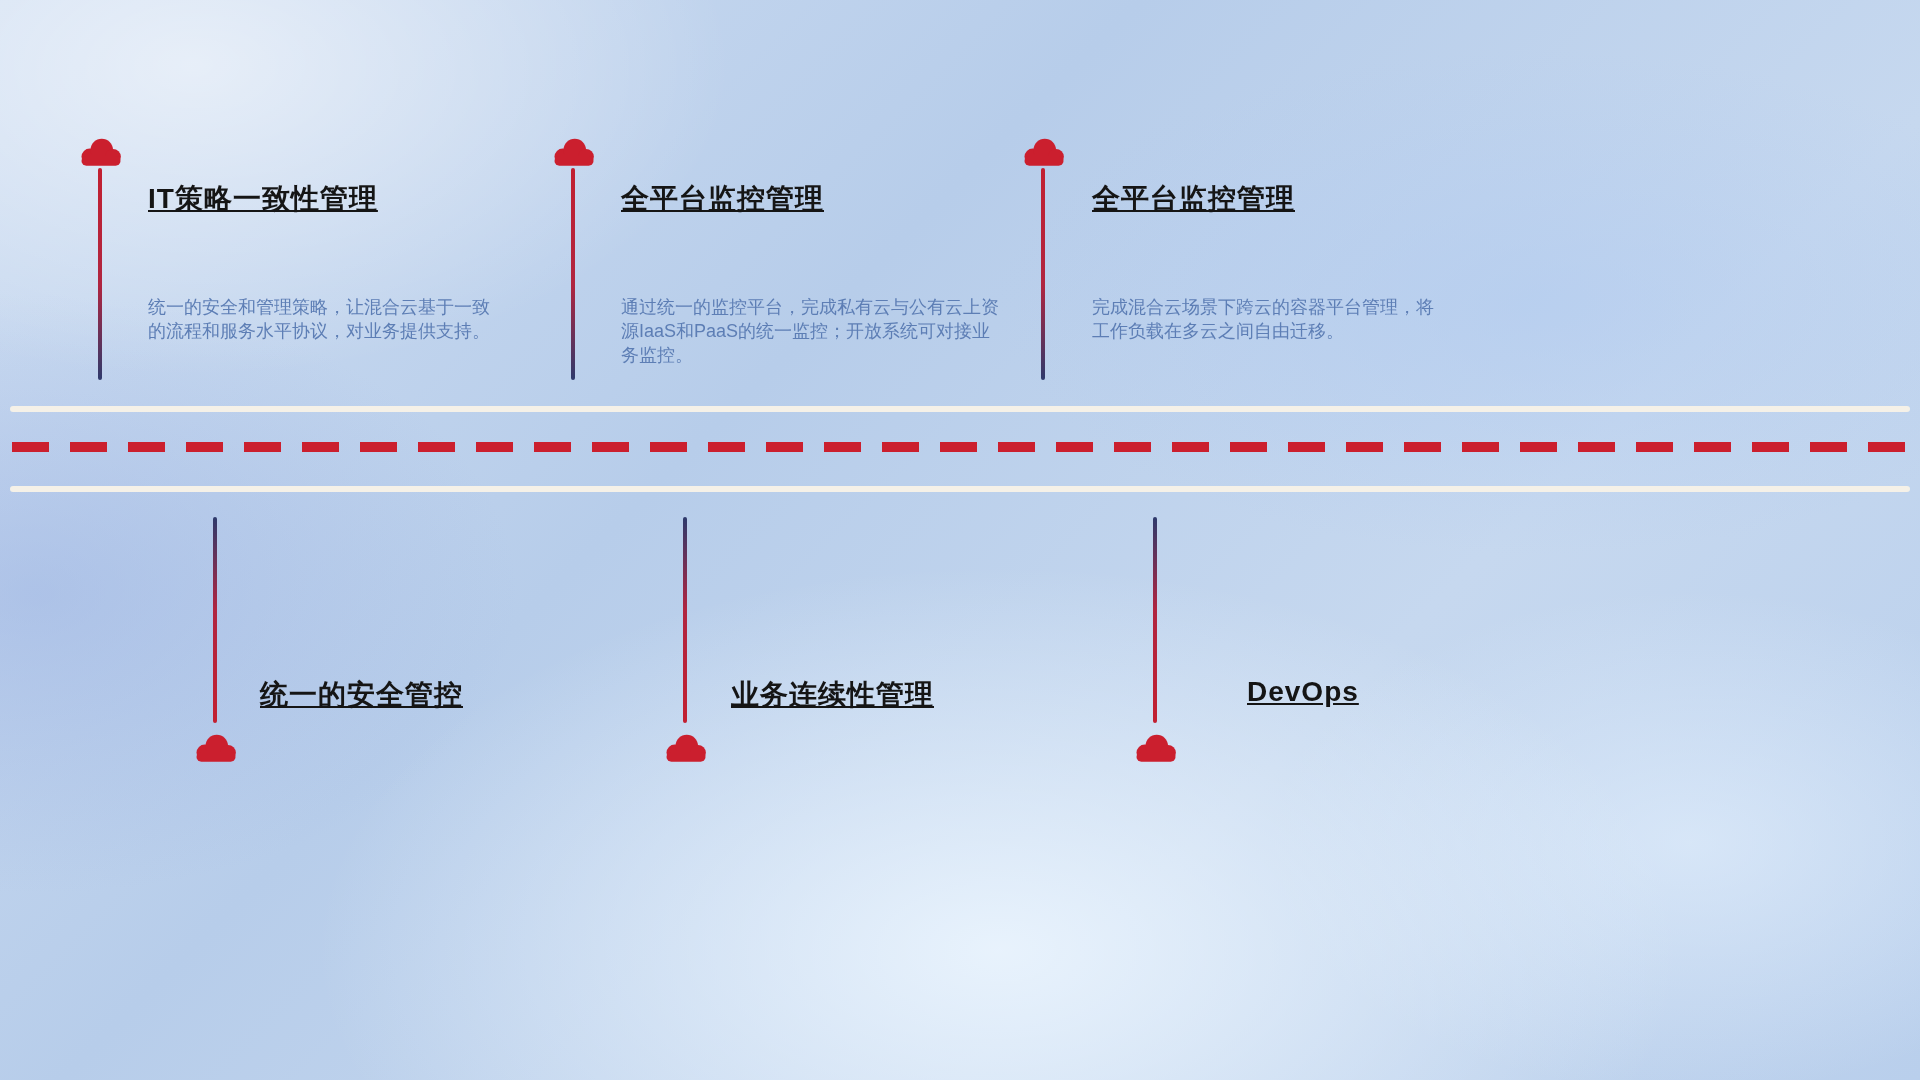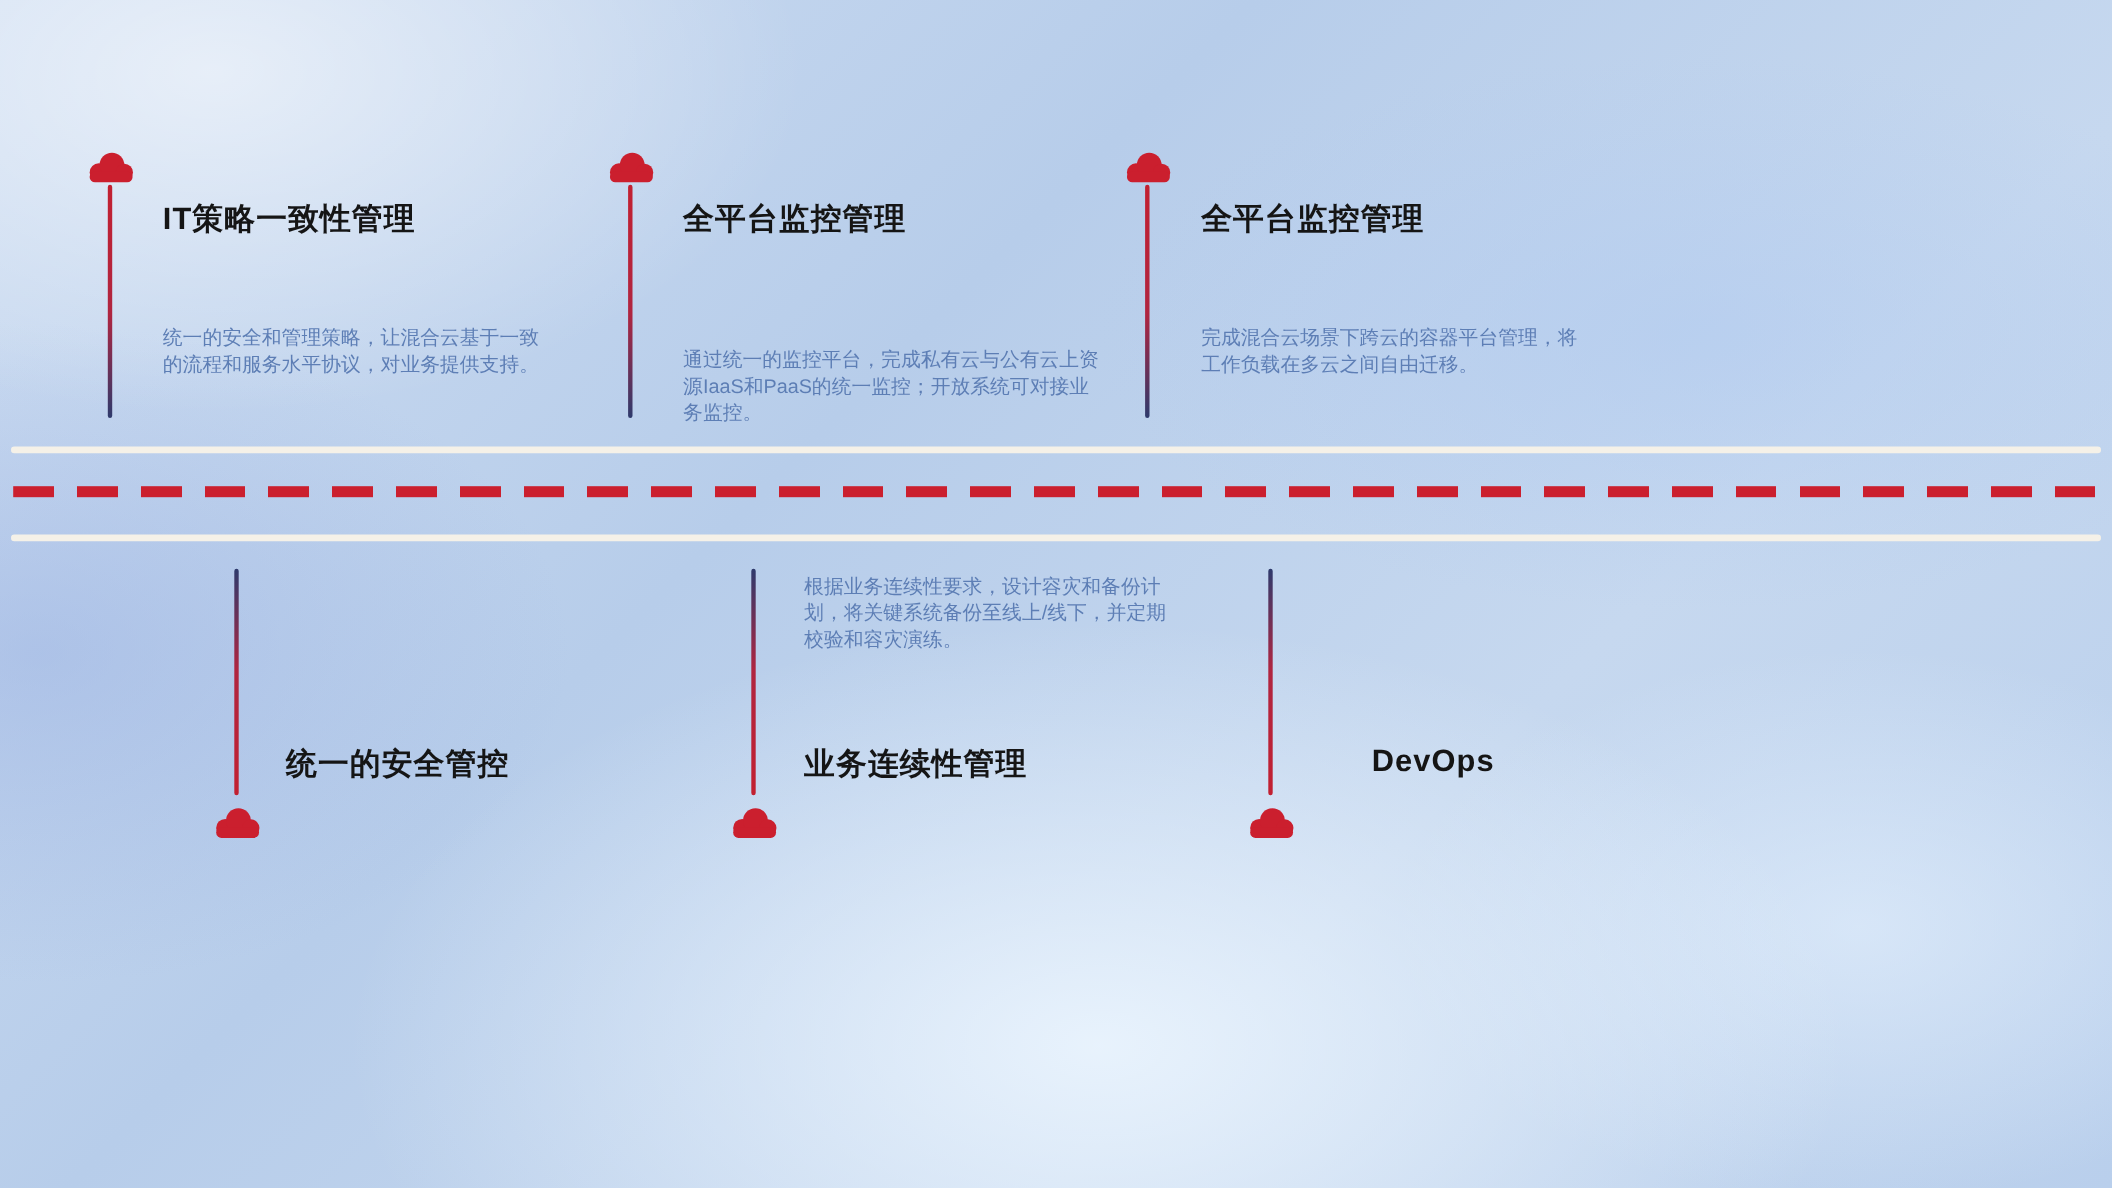--- a/index.html
+++ b/index.html
@@ -40,39 +40,40 @@
   .pole  { position: absolute; width: 4px; border-radius: 2px; }
   .pole.down { background: linear-gradient(to bottom, #c22031 0%, #b02540 55%, #2e3a6c 100%); }
   .pole.up   { background: linear-gradient(to bottom, #2e3a6c 0%, #b02540 45%, #c22031 100%); }
 
   .title {
     position: absolute;
     font-size: 28px; font-weight: bold;
     color: var(--title_text, #151515);
     letter-spacing: 1px;
     white-space: nowrap;
+    text-decoration: underline;
   }
   .desc {
     position: absolute;
     font-size: 18px; line-height: 1.33;
     color: var(--desc_text, #5d7eb5);
   }
 
   
   .t1 .cloud { left: 77px;   top: 136px; }
   .t2 .cloud { left: 550px;  top: 136px; }
   .t3 .cloud { left: 1020px; top: 136px; }
   .t1 .pole  { left: 98px;   top: 168px; height: 212px; }
   .t2 .pole  { left: 571px;  top: 168px; height: 212px; }
   .t3 .pole  { left: 1041px; top: 168px; height: 212px; }
   .t1 .title { left: 148px;  top: 180px; }
   .t2 .title { left: 621px;  top: 180px; }
   .t3 .title { left: 1092px; top: 180px; }
   .t1 .desc  { left: 148px;  top: 296px; width: 342px; }
-  .t2 .desc  { left: 621px;  top: 296px; width: 378px; margin-top: 20px; }
+  .t2 .desc  { left: 621px;  top: 296px; width: 378px; }
   .t3 .desc  { left: 1092px; top: 296px; width: 345px; }
 
   
   .b1 .pole  { left: 213px;  top: 517px; height: 206px; }
   .b2 .pole  { left: 683px;  top: 517px; height: 206px; }
   .b3 .pole  { left: 1153px; top: 517px; height: 206px; }
   .b1 .desc  { left: 260px;  top: 522px; width: 346px; }
   .b2 .desc  { left: 731px;  top: 522px; width: 340px; }
   .b3 .desc  { left: 1201px; top: 522px; width: 318px; }
   .b1 .title { left: 260px;  top: 676px; }
@@ -143,21 +144,20 @@
         <circle cx="17" cy="27" r="11"></circle>
           <circle cx="33" cy="18" r="15"></circle>
           <circle cx="48" cy="27" r="10.5"></circle>
         <rect x="6" y="26" width="52" height="13" rx="6.5"></rect>
       </g>
     </svg>
   </section>
 
   <section class="item b2">
     <div class="pole up"></div>
-    <p class="desc">根据业务连续性要求，设计容灾和备份计划，将关键系统备份至线上/线下，并定期校验和容灾演练。</p>
     <h2 class="title">业务连续性管理</h2>
     <svg class="cloud" viewBox="0 0 64 44" aria-hidden="true">
       <g fill="#cb1f2e">
         <circle cx="17" cy="27" r="11"></circle>
           <circle cx="33" cy="18" r="15"></circle>
           <circle cx="48" cy="27" r="10.5"></circle>
         <rect x="6" y="26" width="52" height="13" rx="6.5"></rect>
       </g>
     </svg>
   </section>

